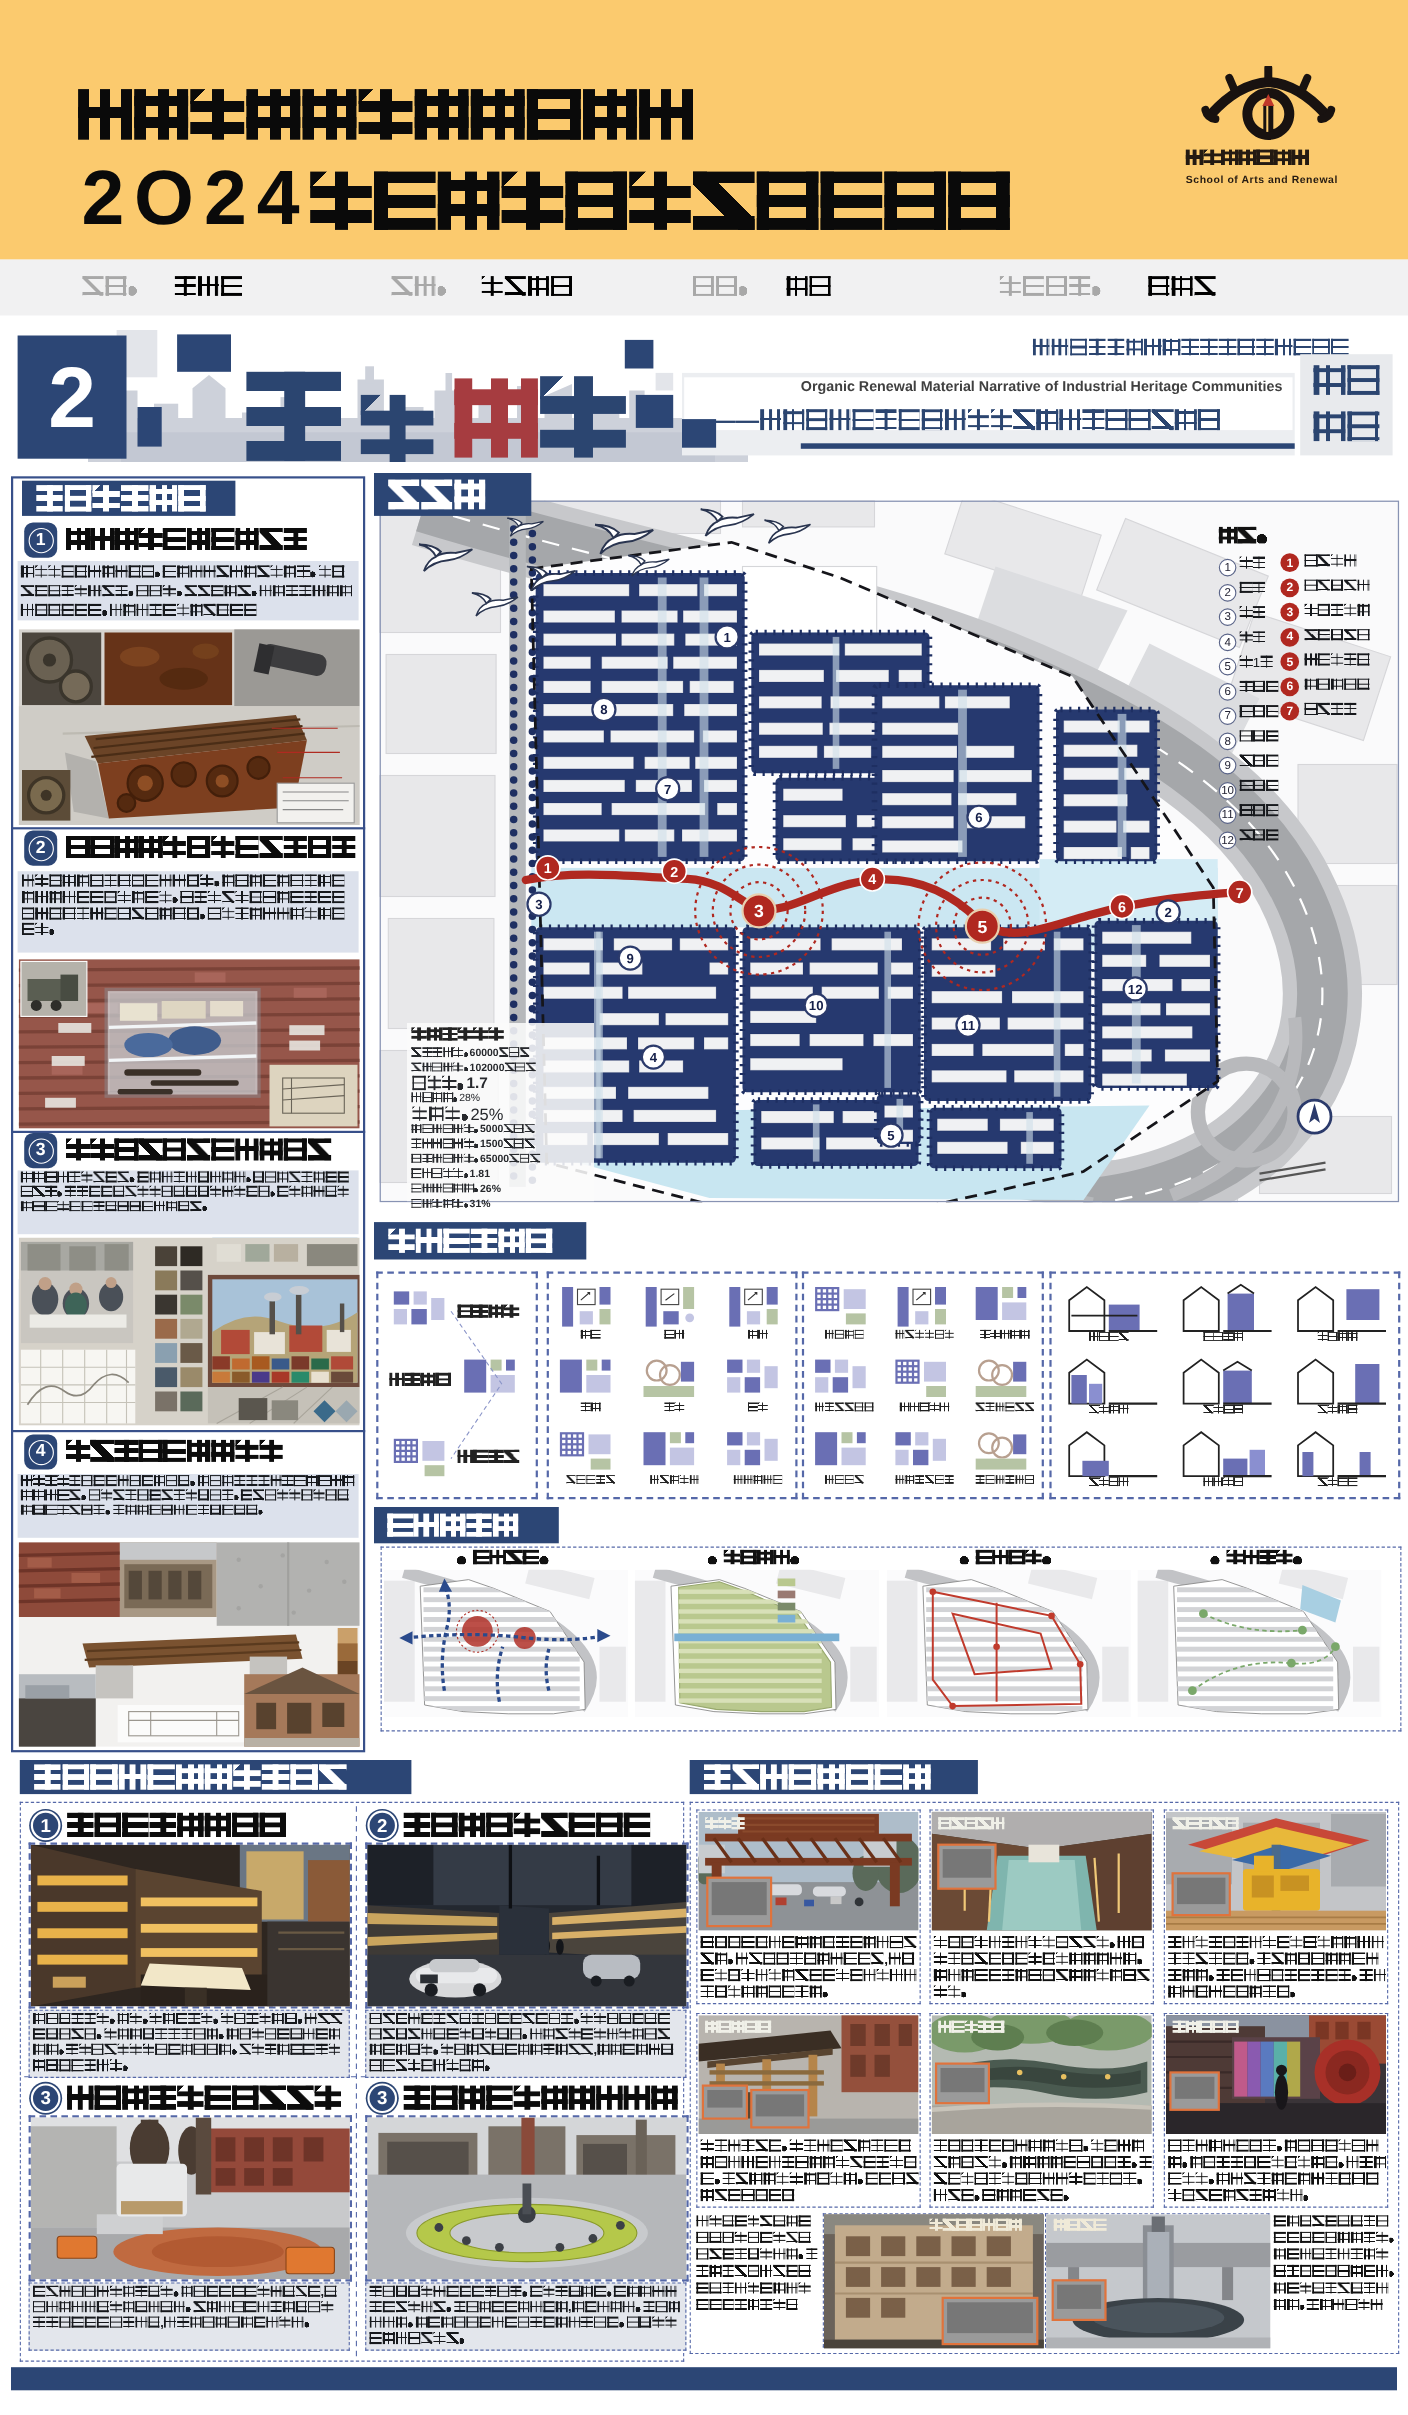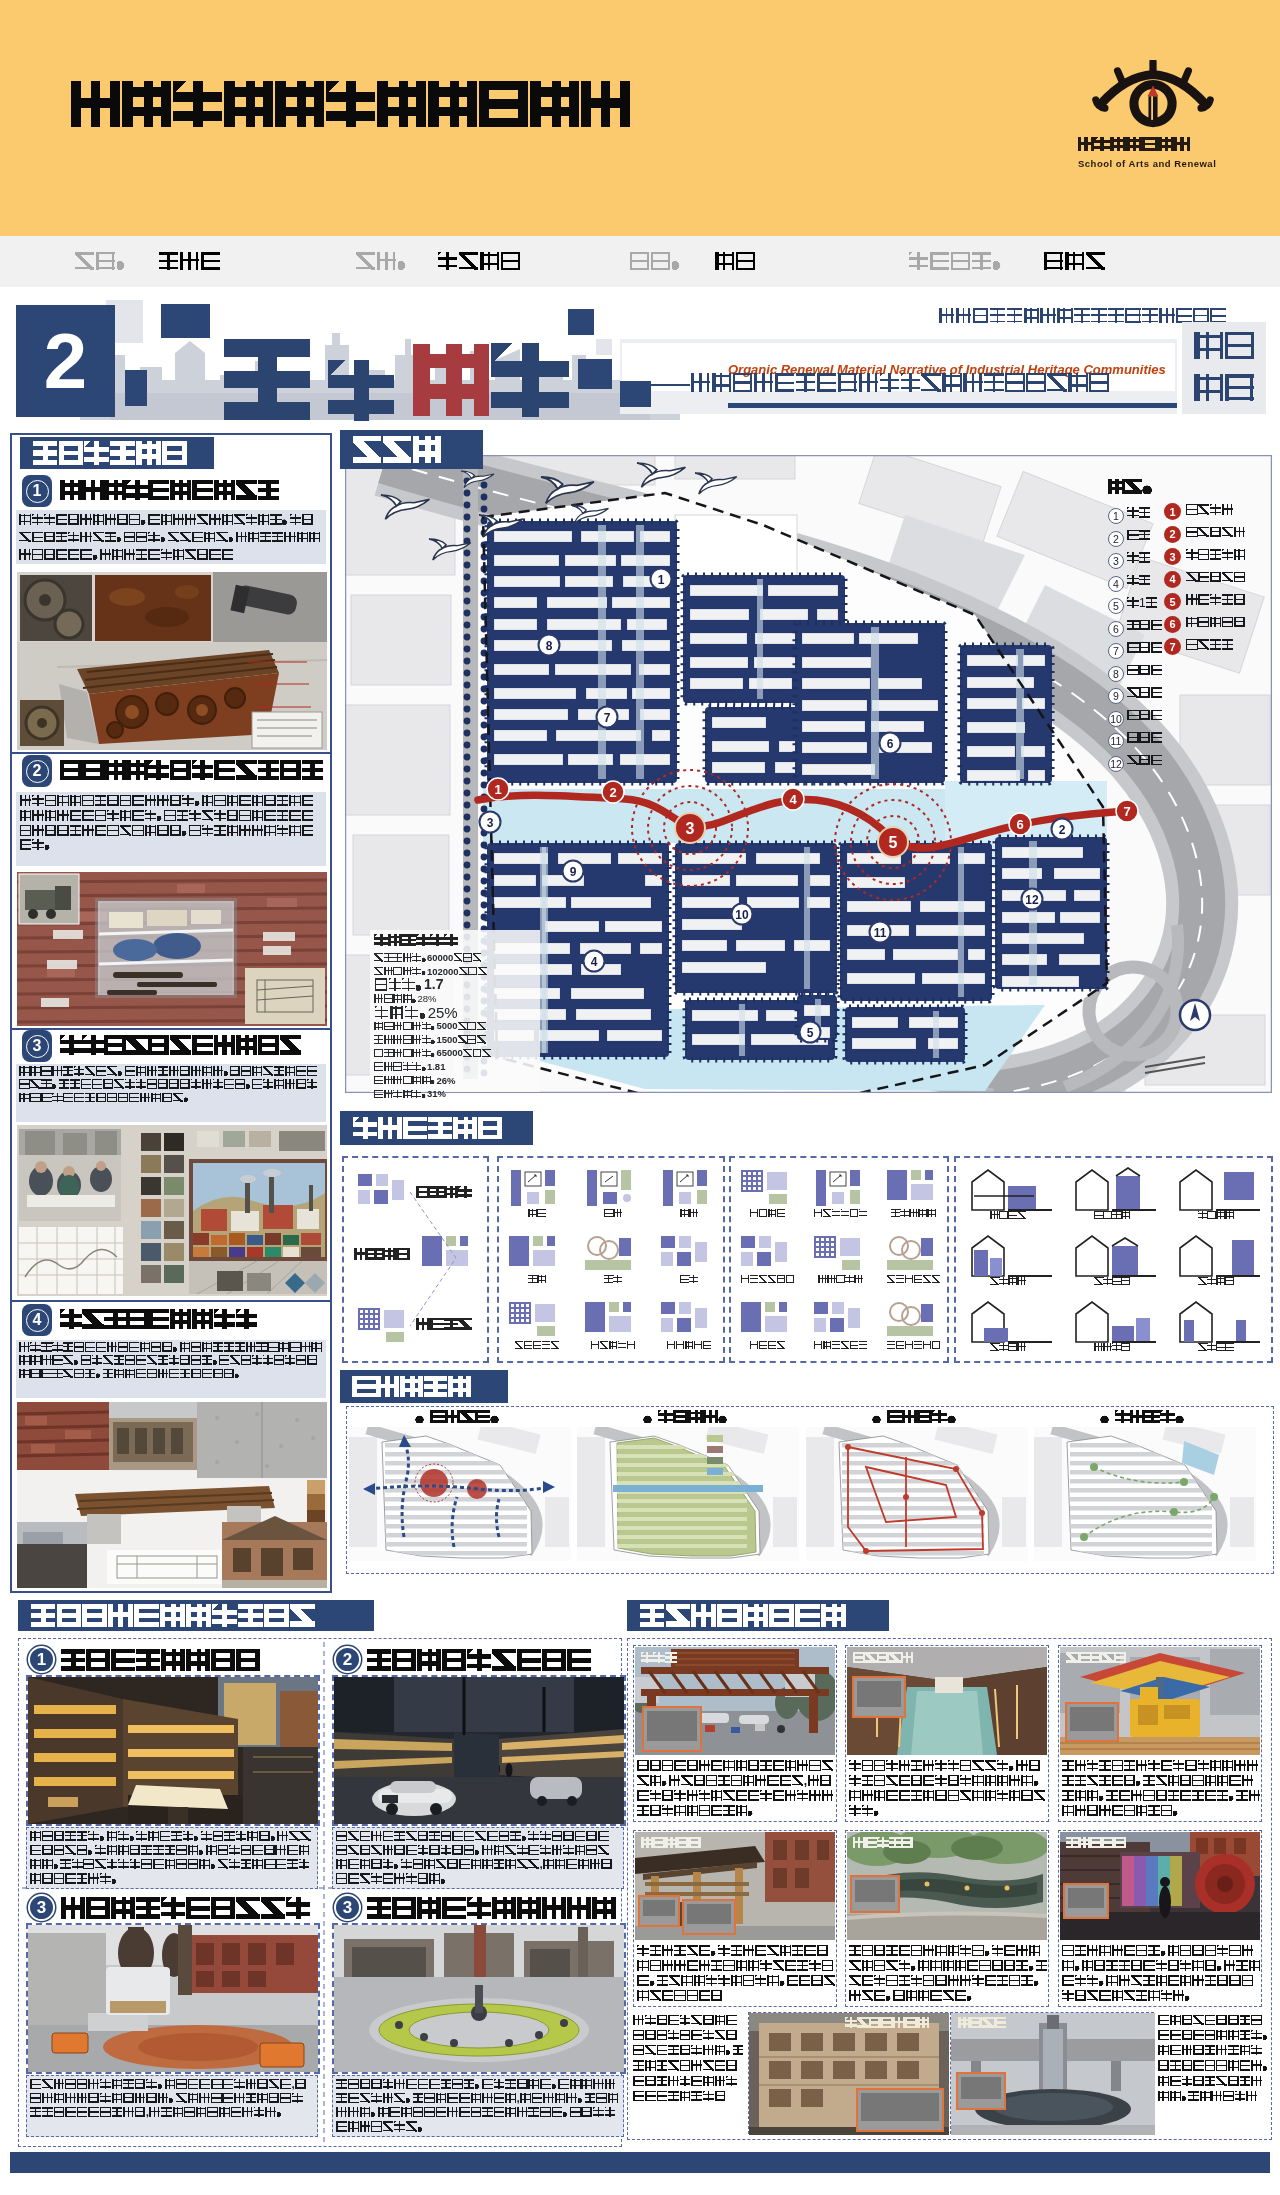--- a/index.html
+++ b/index.html
@@ -26,20 +26,21 @@
 .hv i.g5{background:linear-gradient(to bottom,currentColor 0 20%,transparent 20% 40%,currentColor 40% 60%,transparent 60% 80%,currentColor 80%),linear-gradient(to right,currentColor 0 20%,transparent 20% 78%,currentColor 78%)}
 .hv i.g6{background:linear-gradient(to right,currentColor 0 22%,transparent 22% 44%),linear-gradient(to bottom,transparent 0 14%,currentColor 14% 34%,transparent 34% 56%,currentColor 56% 76%,transparent 76%),linear-gradient(to right,transparent 0 44%,currentColor 44% 64%,transparent 64% 80%,currentColor 80%)}
 .hv i.g7{background:linear-gradient(to right,transparent 0 40%,currentColor 40% 62%,transparent 62%),linear-gradient(to bottom,transparent 0 24%,currentColor 24% 46%,transparent 46% 66%,currentColor 66% 88%,transparent 88%),linear-gradient(135deg,currentColor 0 14%,transparent 14%)}
 
 .num{background:#2c4675;color:#fff;border-radius:50%;display:inline-flex;align-items:center;justify-content:center;font-weight:bold}
 </style></head>
 <body>
 <div id="page">
 <div class="abs" style="left:0;top:0;width:1280px;height:236px;background:#fbca6e">
 <div class="abs hv" style="left:70px;top:76px;font-size:51px;color:#0a0a0a;letter-spacing:5px"><b><i class="g2"></i><i class="g6"></i><i class="g7"></i><i class="g6"></i><i class="g6"></i><i class="g7"></i><i class="g6"></i><i class="g6"></i><i class="g1"></i><i class="g6"></i><i class="g2"></i></b></div>
+<div class="abs hv" style="left:74px;top:140px;font-size:58px;color:#0a0a0a;letter-spacing:6px;font-weight:900"><span style="font-size:70px;letter-spacing:9px">2O24</span><i class="g7"></i><i class="g4"></i><i class="g6"></i><i class="g7"></i><i class="g5"></i><i class="g7"></i><i class="g3"></i><i class="g1"></i><i class="g4"></i><i class="g1"></i><i class="g5"></i></div>
 <div class="abs" style="left:1083px;top:60px;width:140px;height:118px">
 <svg width="140" height="118" viewBox="0 0 150 130">
 <g stroke="#181210" fill="none" stroke-linecap="round">
 <path d="M18 48 Q45 18 75 16 Q105 18 132 48" stroke-width="10"></path>
 <path d="M12 44 Q14 52 22 53" stroke-width="8"></path>
 <path d="M138 44 Q136 52 128 53" stroke-width="8"></path>
 <path d="M42 26 L36 12" stroke-width="8"></path>
 <path d="M75 14 L75 2" stroke-width="8"></path>
 <path d="M108 26 L114 12" stroke-width="8"></path>
 </g>
@@ -96,21 +97,21 @@
 <div class="abs hv" style="left:222px;top:44px;font-size:90px;color:#2b4570"><i class="g0"></i></div>
 <div class="abs hv" style="left:327px;top:66px;font-size:68px;color:#2b4570"><i class="g7"></i></div>
 <div class="abs hv" style="left:411px;top:50px;font-size:80px;color:#a63c40"><i class="g6"></i></div>
 <div class="abs hv" style="left:489px;top:48px;font-size:82px;color:#2b4570"><i class="g7"></i></div>
 <div class="abs" style="left:568px;top:22px;width:26px;height:26px;background:#2c4675"></div>
 <div class="abs" style="left:596px;top:52px;width:16px;height:16px;background:#e3e5ea"></div>
 <div class="abs" style="left:578px;top:72px;width:34px;height:30px;background:#2c4675"></div>
 <div class="abs" style="left:938px;top:20px;font-size:17px;color:#2b4570;font-weight:bold;letter-spacing:1px"><i class="g2"></i><i class="g2"></i><i class="g1"></i><i class="g0"></i><i class="g0"></i><i class="g6"></i><i class="g2"></i><i class="g6"></i><i class="g0"></i><i class="g0"></i><i class="g0"></i><i class="g5"></i><i class="g0"></i><i class="g2"></i><i class="g4"></i><i class="g1"></i><i class="g4"></i></div>
 <div class="abs" style="left:620px;top:52px;width:557px;height:75px;background:#eceef1"></div>
 <div class="abs" style="left:622px;top:56px;width:553px;height:48px;background:#fff"></div>
-<div class="abs" style="left:728px;top:75px;font-size:13px;color:#c2410c;font-weight:bold;font-style:italic">Organic Renewal Material Narrative of Industrial Heritage Communities</div>
+<div class="abs" style="left:728px;top:56px;font-size:13px;color:#404040;font-weight:bold;">Organic Renewal Material Narrative of Industrial Heritage Communities</div>
 <div class="abs" style="left:648px;top:84px;font-size:21px;color:#2b4570;font-weight:bold">——<i class="g2"></i><i class="g6"></i><i class="g1"></i><i class="g2"></i><i class="g4"></i><i class="g0"></i><i class="g4"></i><i class="g5"></i><i class="g2"></i><i class="g7"></i><i class="g7"></i><i class="g3"></i><i class="g6"></i><i class="g2"></i><i class="g0"></i><i class="g1"></i><i class="g1"></i><i class="g3"></i><i class="g6"></i><i class="g1"></i></div>
 <div class="abs" style="left:728px;top:116px;width:449px;height:5px;background:#2c4675"></div>
 <div class="abs" style="left:620px;top:94px;width:31px;height:26px;background:#2c4675"></div>
 <div class="abs" style="left:1182px;top:35px;width:84px;height:92px;background:#e8eaed;color:#2b4570;font-size:31px;text-align:center;line-height:42px;padding-top:4px"><i class="g6"></i><i class="g1"></i><br><i class="g6"></i><i class="g5"></i></div>
 </div>
 <div class="abs" style="left:10px;top:433px;width:322px;height:1160px;border:2px solid #38508a;background:#fff"></div>
 <div class="abs bar hv" style="left:20px;top:437px;width:194px;height:32px;font-size:26px;letter-spacing:2px">
       <i class="g0"></i>
       <i class="g1"></i>
       <i class="g7"></i>

